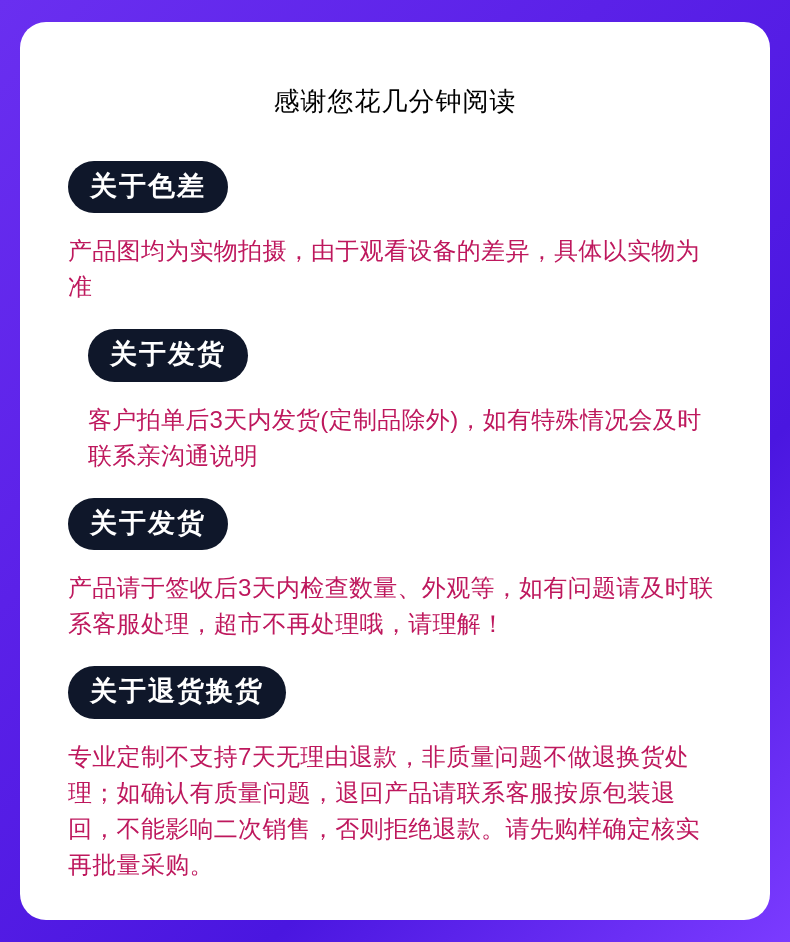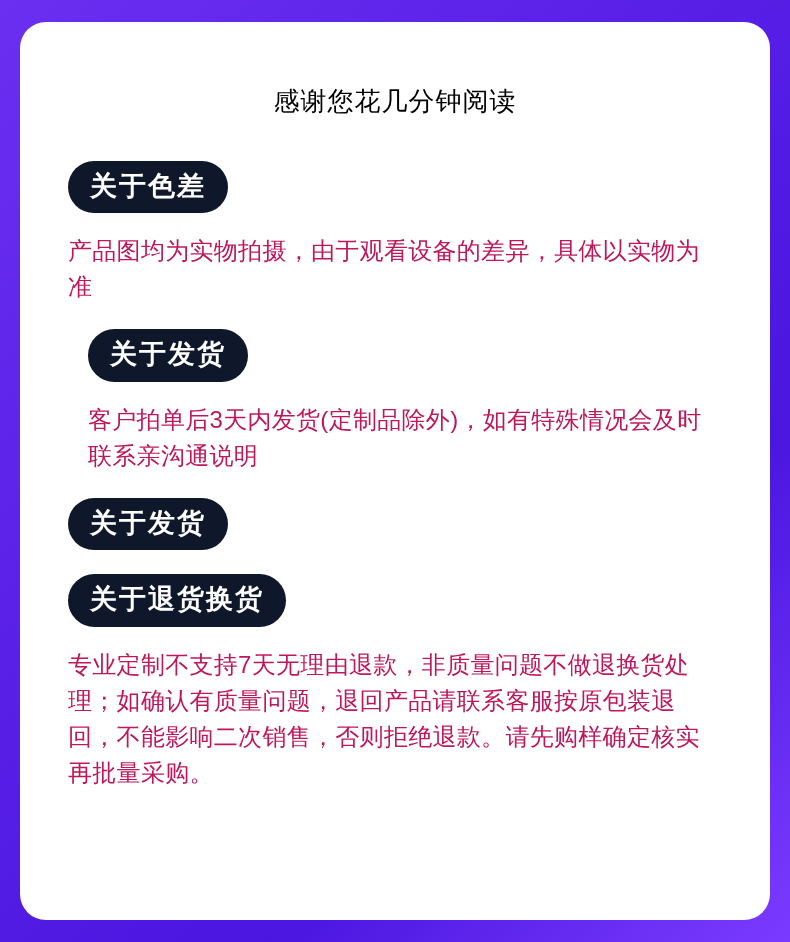--- a/index.html
+++ b/index.html
@@ -91,20 +91,21 @@
         <p class="body-text">产品图均为实物拍摄，由于观看设备的差异，具体以实物为准</p>
       </div>
 
       <div class="section s2">
         <span class="badge">关于发货</span>
         <p class="body-text">客户拍单后3天内发货(定制品除外)，如有特殊情况会及时联系亲沟通说明</p>
       </div>
 
       <div class="section s3">
         <span class="badge">关于发货</span>
+        <p class="body-text">产品请于签收后3天内检查数量、外观等，如有问题请及时联系客服处理，超市不再处理哦，请理解！</p>
       </div>
 
       <div class="section s4">
         <span class="badge">关于退货换货</span>
         <p class="body-text">专业定制不支持7天无理由退款，非质量问题不做退换货处理；如确认有质量问题，退回产品请联系客服按原包装退回，不能影响二次销售，否则拒绝退款。请先购样确定核实再批量采购。</p>
       </div>
 
     </div>
   </div>
 </div>

